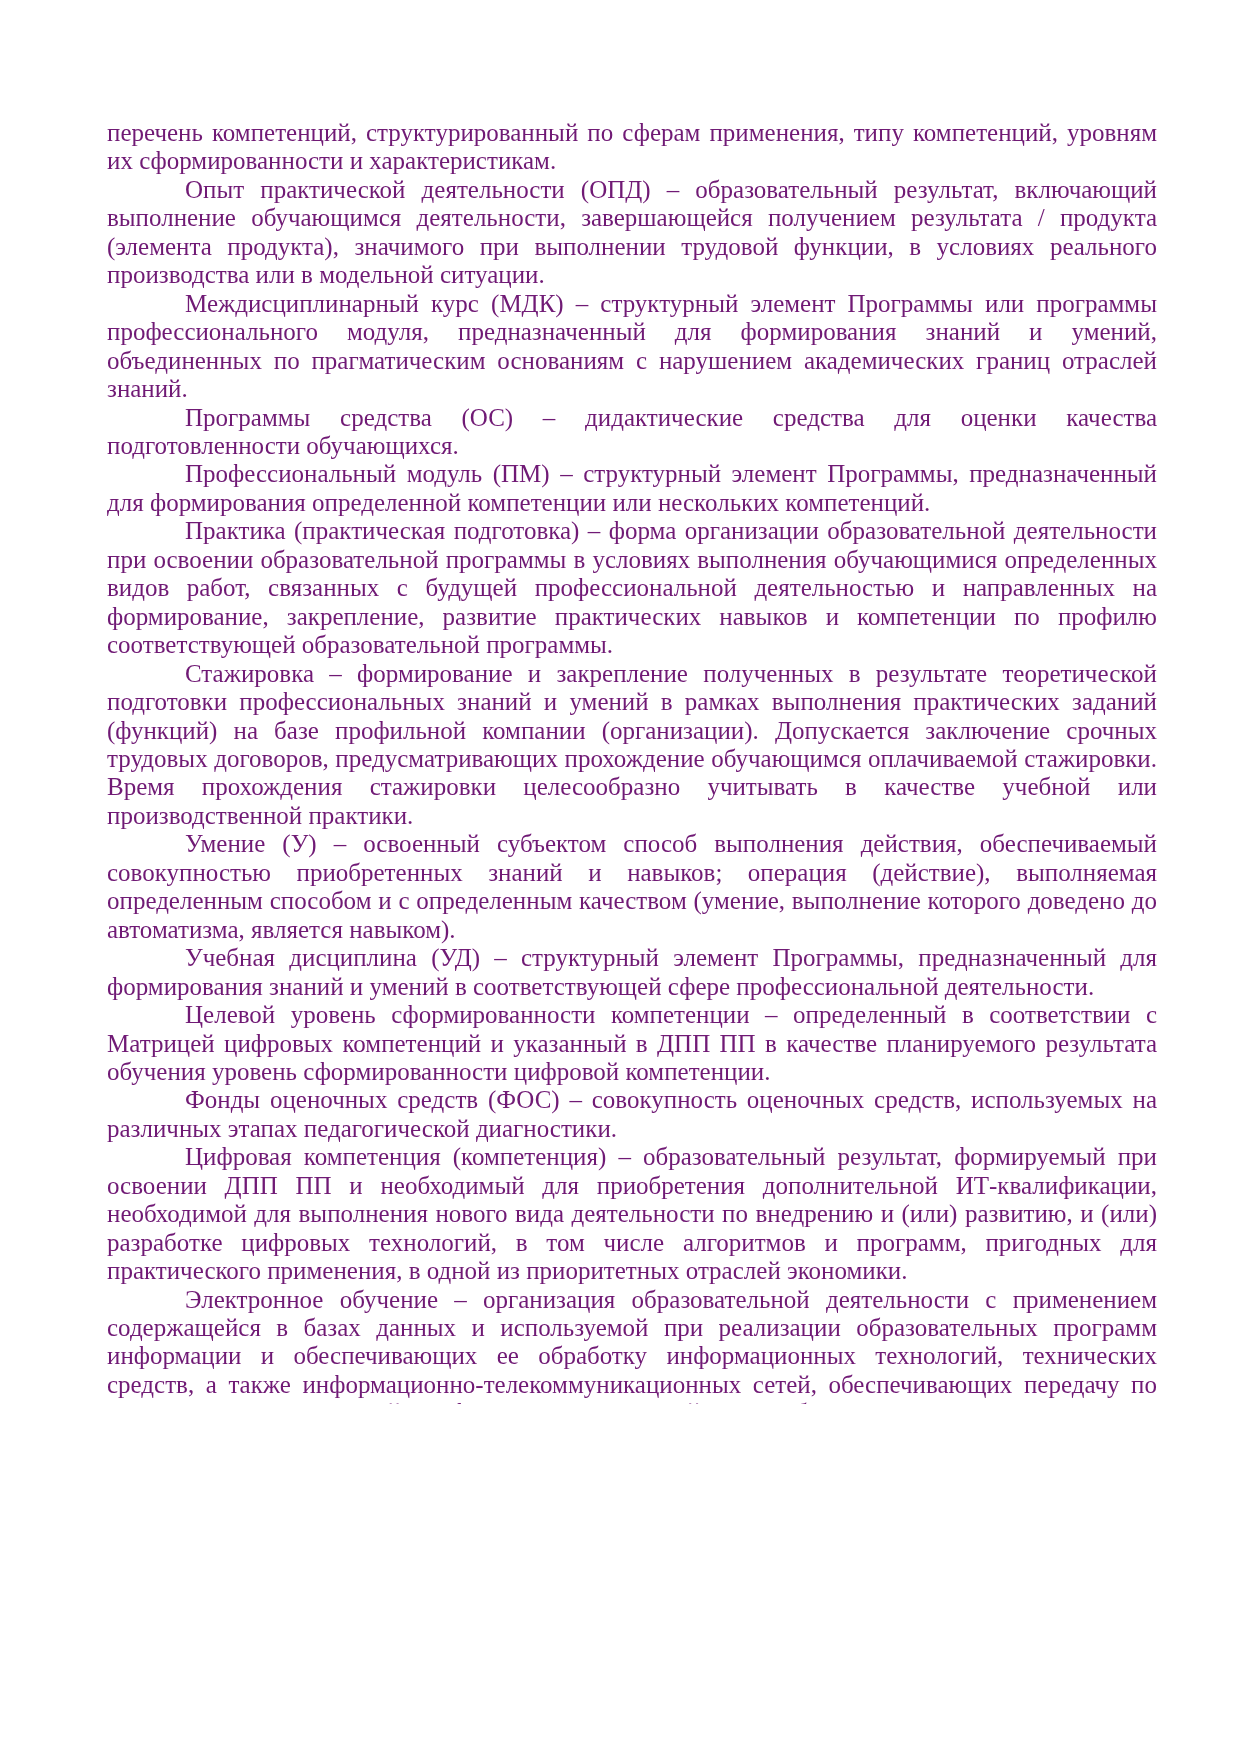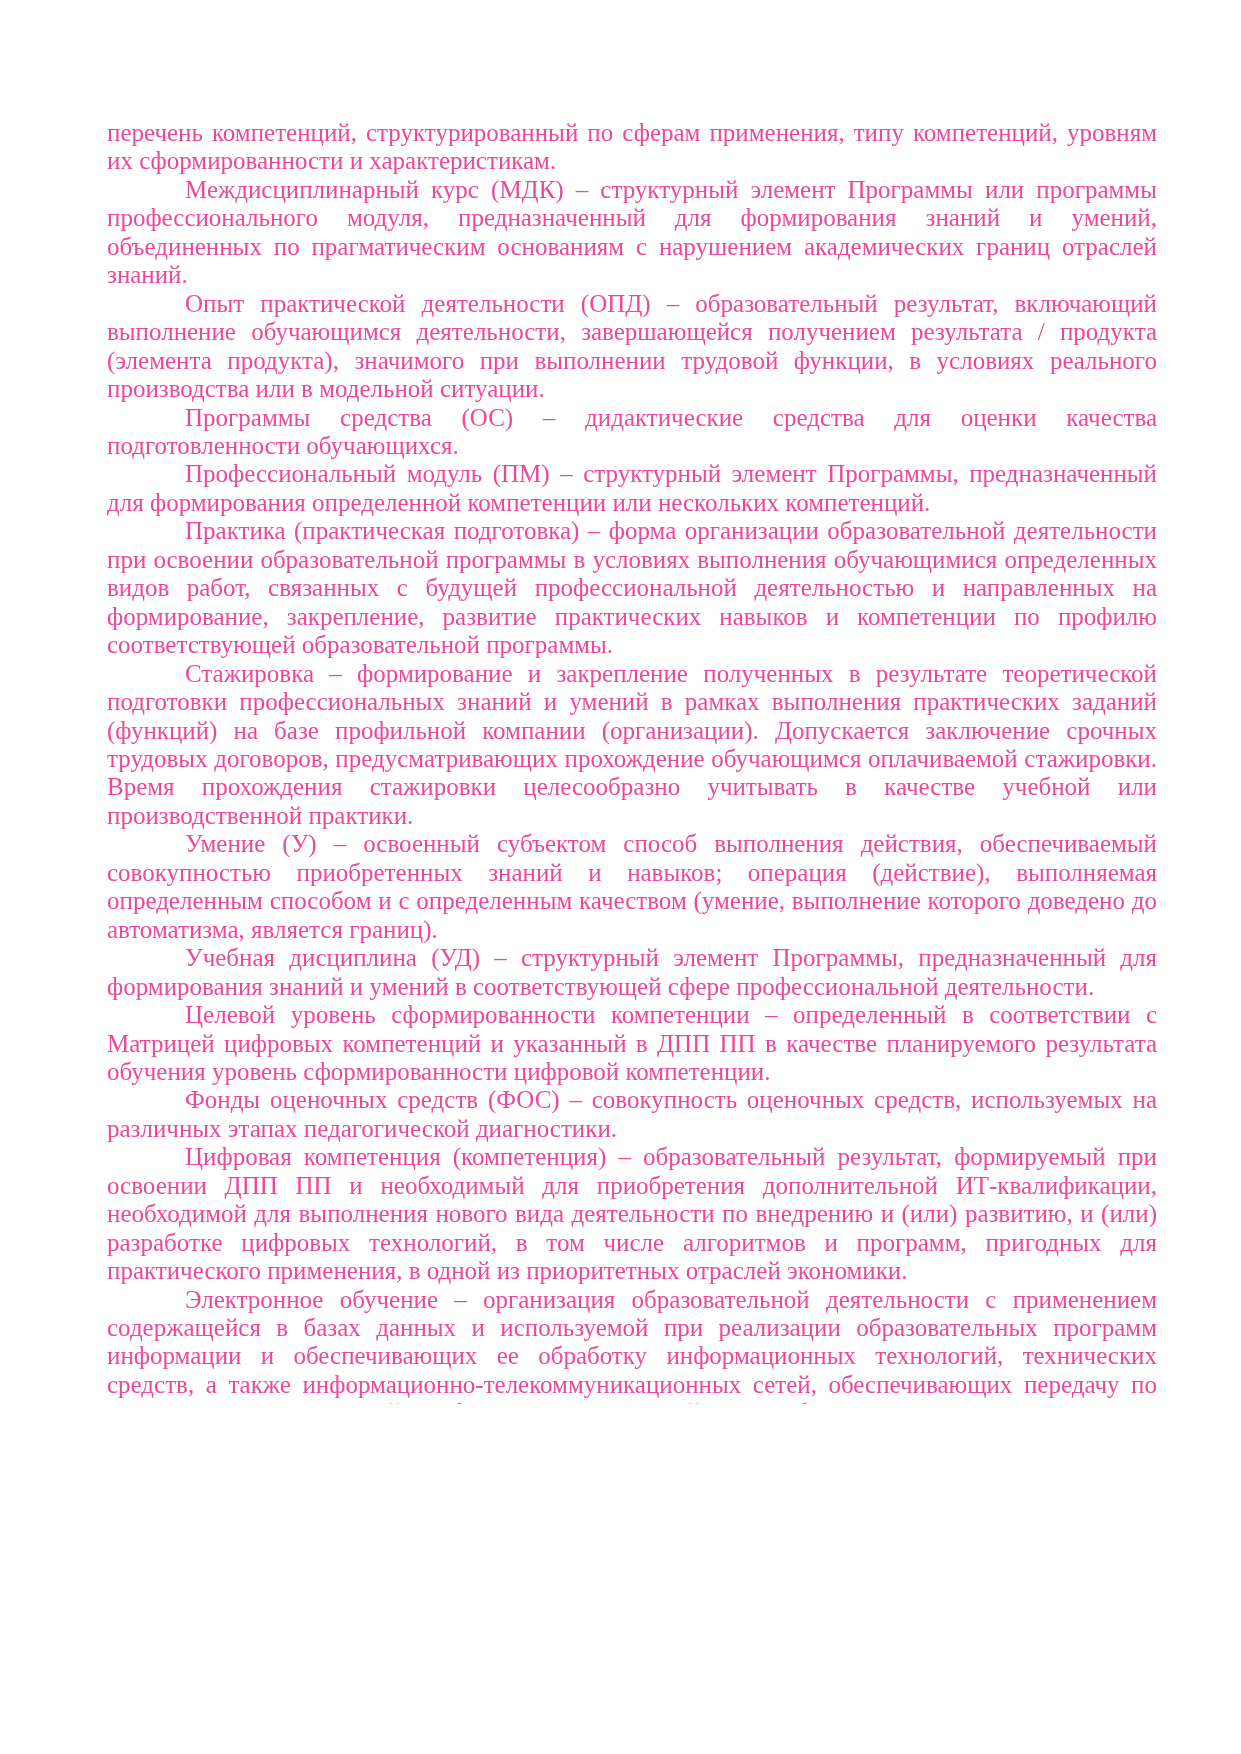--- a/index.html
+++ b/index.html
@@ -11,43 +11,43 @@
     position: relative;
     width: 1241px;
     height: 1404px;
     box-sizing: border-box;
     background: #ffffff;
     padding: 119px 84px 0 107px;
     overflow: hidden;
     font-family: "Liberation Serif", "DejaVu Serif", serif;
     font-size: 25px;
     line-height: 28.45px;
-    color: #ec4899;
+    color: #701a75;
     -webkit-font-smoothing: antialiased;
   }
   .para {
     margin: 0;
     padding: 0;
     text-align: justify;
     text-indent: 78px;
   }
   .para.continuation {
     text-indent: 0;
   }
 </style>
 </head>
 <body>
 
 <div class="page">
   <p class="para continuation">перечень компетенций, структурированный по сферам применения, типу компетенций, уровням их сформированности и характеристикам.</p>
+  <p class="para">Опыт практической деятельности (ОПД) – образовательный результат, включающий выполнение обучающимся деятельности, завершающейся получением результата / продукта (элемента продукта), значимого при выполнении трудовой функции, в условиях реального производства или в модельной ситуации.</p>
   <p class="para">Междисциплинарный курс (МДК) – структурный элемент Программы или программы профессионального модуля, предназначенный для формирования знаний и умений, объединенных по прагматическим основаниям с нарушением академических границ отраслей знаний.</p>
-  <p class="para">Опыт практической деятельности (ОПД) – образовательный результат, включающий выполнение обучающимся деятельности, завершающейся получением результата / продукта (элемента продукта), значимого при выполнении трудовой функции, в условиях реального производства или в модельной ситуации.</p>
   <p class="para">Программы средства (ОС) – дидактические средства для оценки качества подготовленности обучающихся.</p>
   <p class="para">Профессиональный модуль (ПМ) – структурный элемент Программы, предназначенный для формирования определенной компетенции или нескольких компетенций.</p>
   <p class="para">Практика (практическая подготовка) – форма организации образовательной деятельности при освоении образовательной программы в условиях выполнения обучающимися определенных видов работ, связанных с будущей профессиональной деятельностью и направленных на формирование, закрепление, развитие практических навыков и компетенции по профилю соответствующей образовательной программы.</p>
   <p class="para">Стажировка – формирование и закрепление полученных в результате теоретической подготовки профессиональных знаний и умений в рамках выполнения практических заданий (функций) на базе профильной компании (организации). Допускается заключение срочных трудовых договоров, предусматривающих прохождение обучающимся оплачиваемой стажировки. Время прохождения стажировки целесообразно учитывать в качестве учебной или производственной практики.</p>
-  <p class="para">Умение (У) – освоенный субъектом способ выполнения действия, обеспечиваемый совокупностью приобретенных знаний и навыков; операция (действие), выполняемая определенным способом и с определенным качеством (умение, выполнение которого доведено до автоматизма, является границ).</p>
+  <p class="para">Умение (У) – освоенный субъектом способ выполнения действия, обеспечиваемый совокупностью приобретенных знаний и навыков; операция (действие), выполняемая определенным способом и с определенным качеством (умение, выполнение которого доведено до автоматизма, является навыком).</p>
   <p class="para">Учебная дисциплина (УД) – структурный элемент Программы, предназначенный для формирования знаний и умений в соответствующей сфере профессиональной деятельности.</p>
   <p class="para">Целевой уровень сформированности компетенции – определенный в соответствии с Матрицей цифровых компетенций и указанный в ДПП ПП в качестве планируемого результата обучения уровень сформированности цифровой компетенции.</p>
   <p class="para">Фонды оценочных средств (ФОС) – совокупность оценочных средств, используемых на различных этапах педагогической диагностики.</p>
   <p class="para">Цифровая компетенция (компетенция) – образовательный результат, формируемый при освоении ДПП ПП и необходимый для приобретения дополнительной ИТ-квалификации, необходимой для выполнения нового вида деятельности по внедрению и (или) развитию, и (или) разработке цифровых технологий, в том числе алгоритмов и программ, пригодных для практического применения, в одной из приоритетных отраслей экономики.</p>
   <p class="para">Электронное обучение – организация образовательной деятельности с применением содержащейся в базах данных и используемой при реализации образовательных программ информации и обеспечивающих ее обработку информационных технологий, технических средств, а также информационно-телекоммуникационных сетей, обеспечивающих передачу по линиям связи указанной информации, взаимодействие обучающихся и педагогических работников.</p>
 </div>
 
 </body></html>

